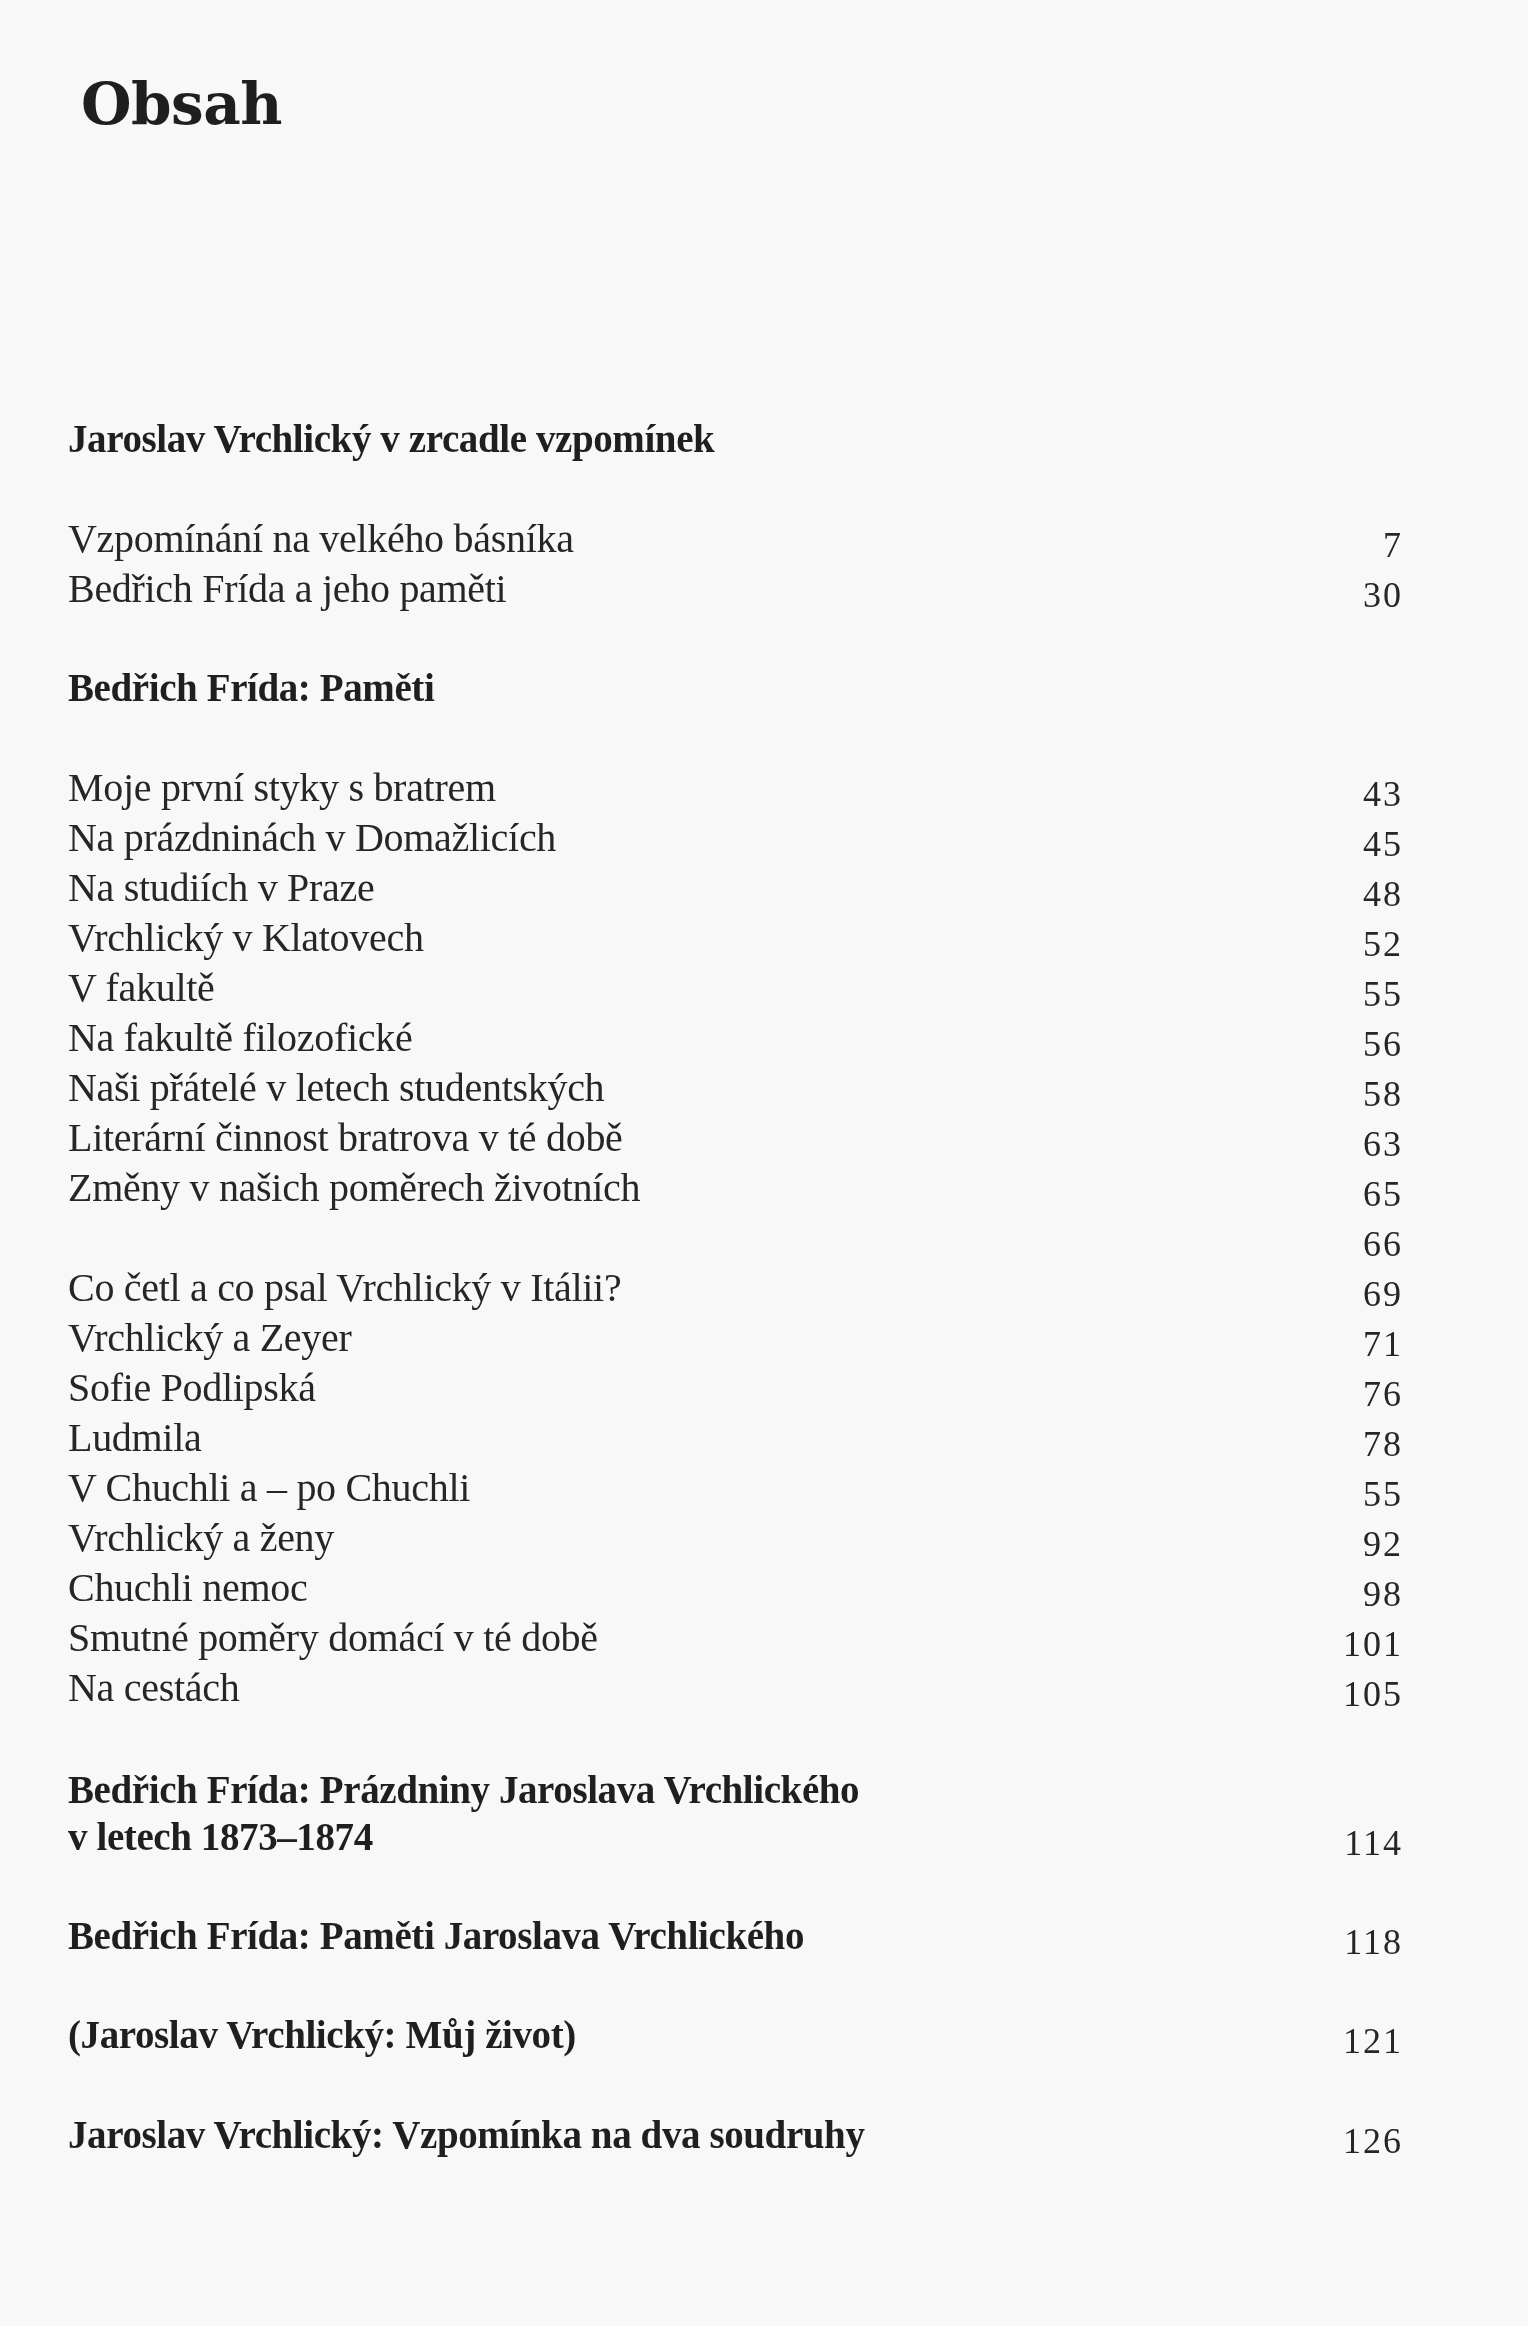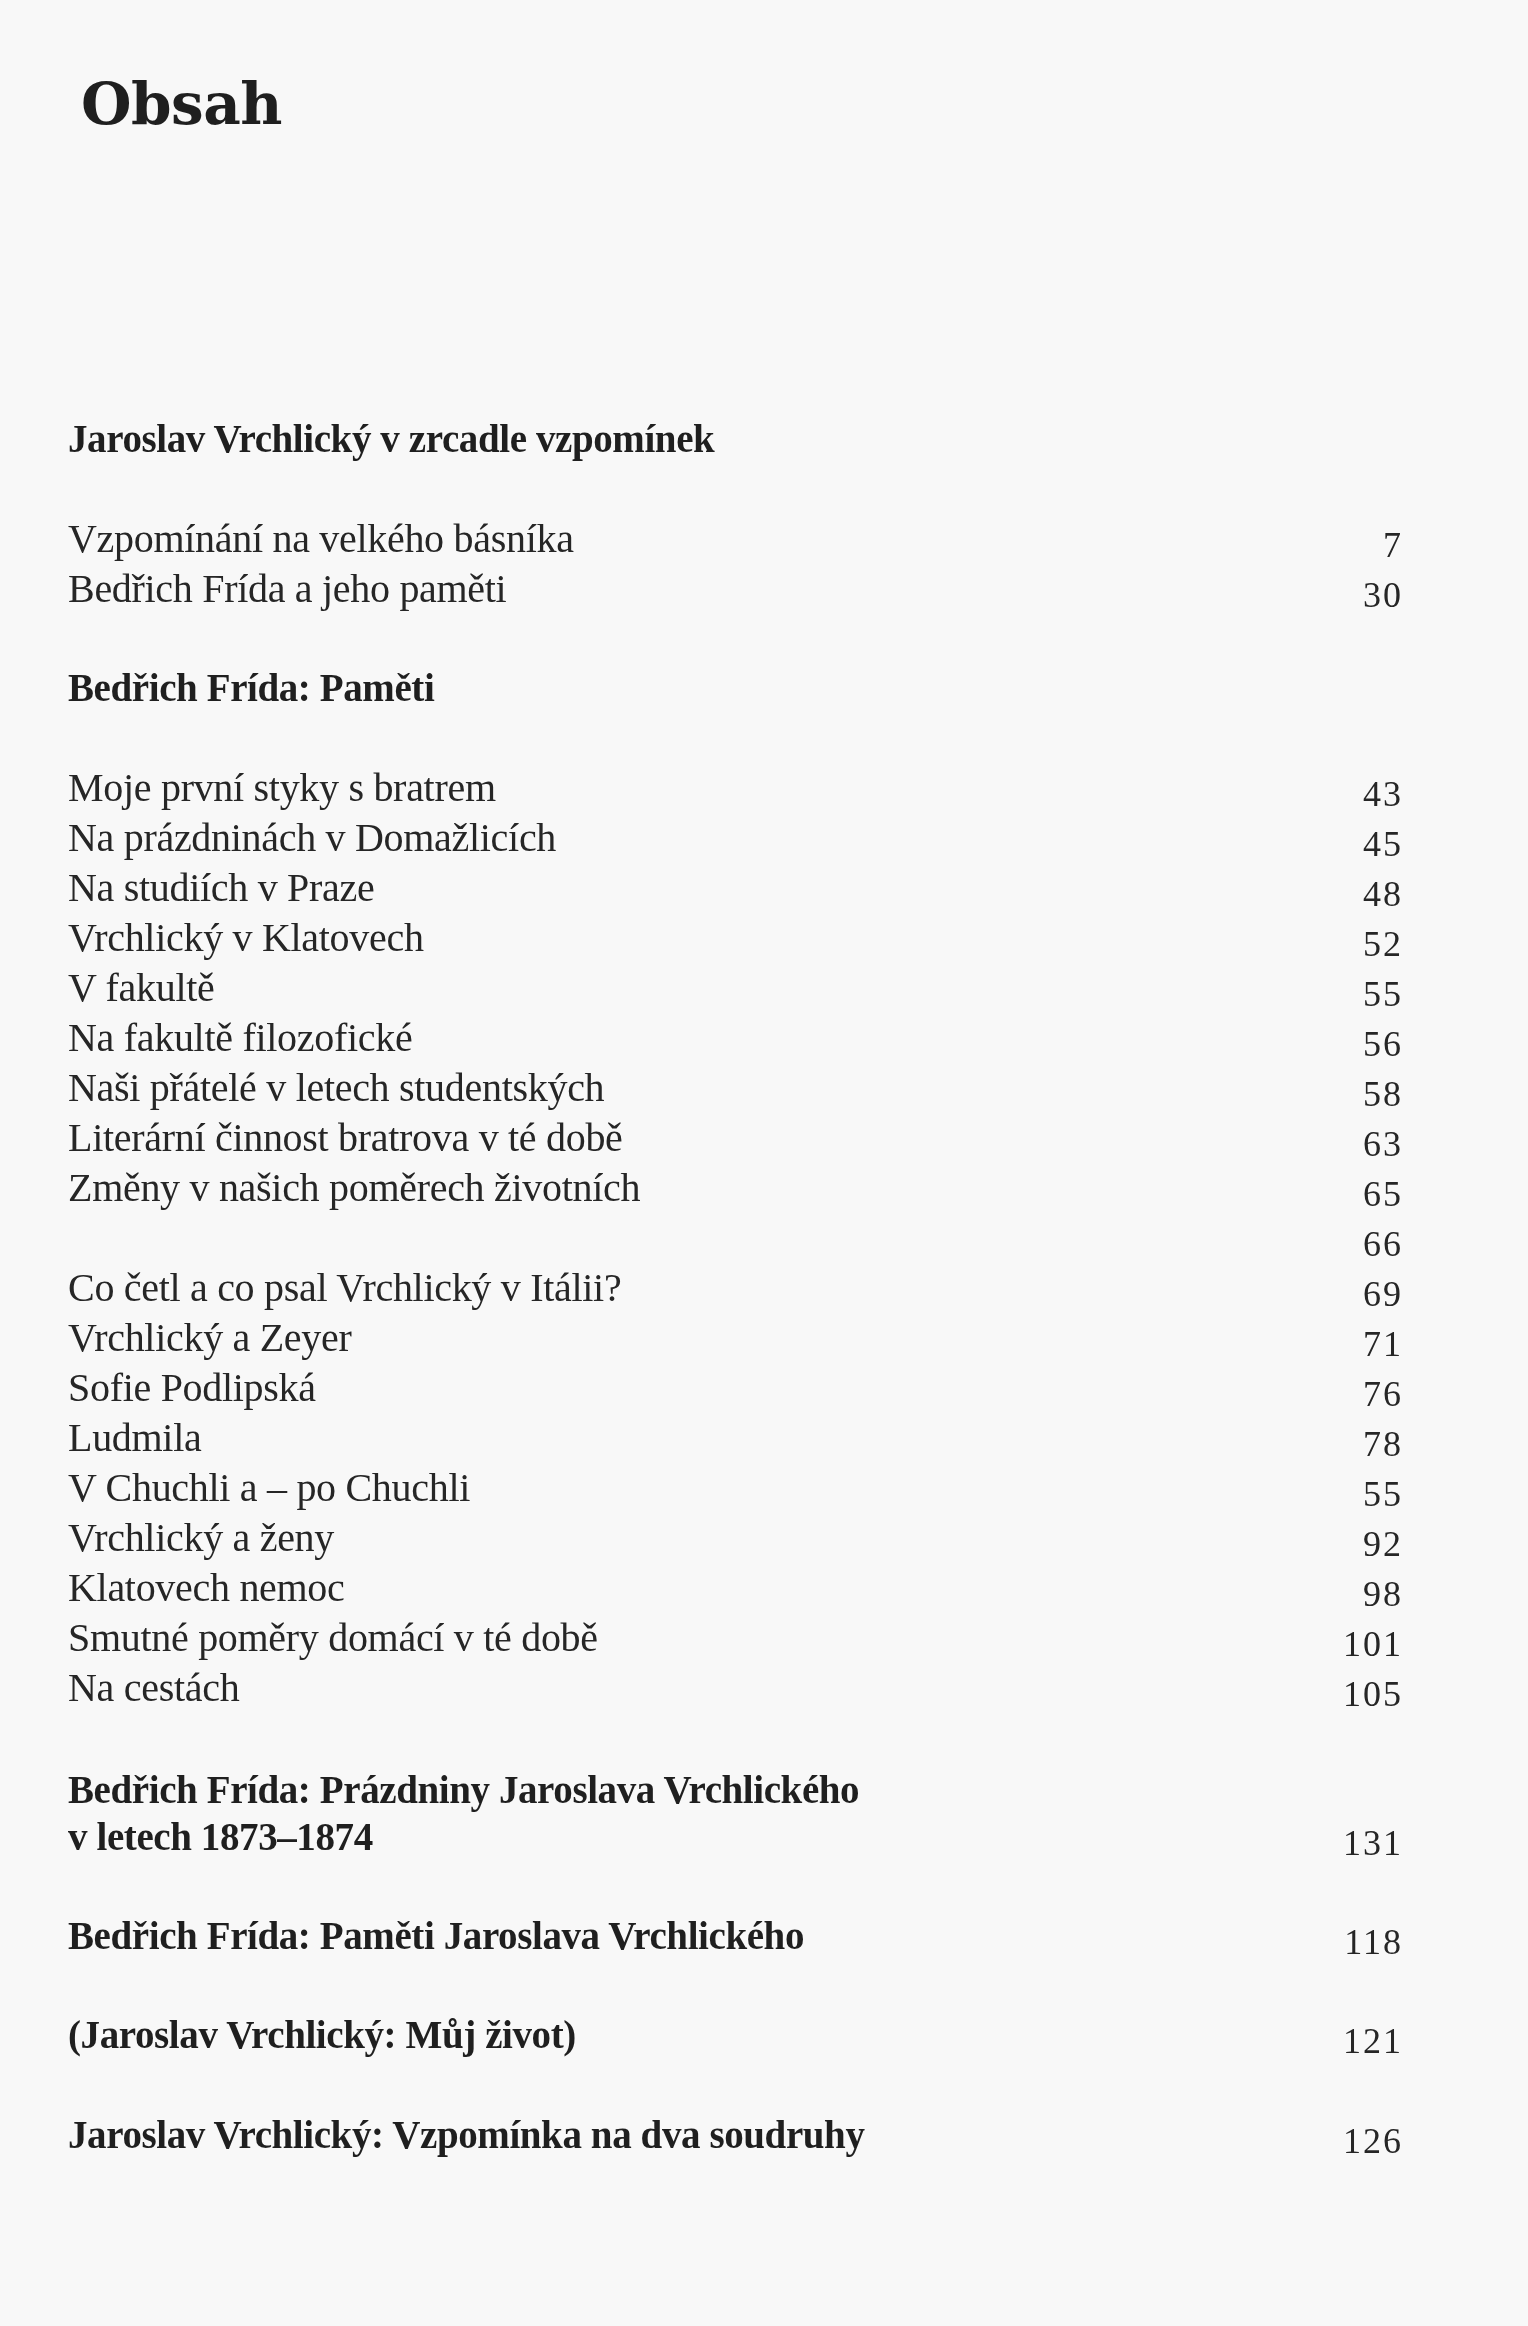--- a/index.html
+++ b/index.html
@@ -148,38 +148,38 @@
   </div>
   <div class="row" style="top:1463px">
     <span class="label">V Chuchli a – po Chuchli</span>
     <span class="page">55</span>
   </div>
   <div class="row" style="top:1513px">
     <span class="label">Vrchlický a ženy</span>
     <span class="page">92</span>
   </div>
   <div class="row" style="top:1563px">
-    <span class="label">Klatovech nemoc</span>
+    <span class="label">Chuchli nemoc</span>
     <span class="page">98</span>
   </div>
   <div class="row" style="top:1613px">
     <span class="label">Smutné poměry domácí v té době</span>
     <span class="page">101</span>
   </div>
   <div class="row" style="top:1663px">
     <span class="label">Na cestách</span>
     <span class="page">105</span>
   </div>
 
   <div class="row heading" style="top:1765px">
     <span class="label">Bedřich Frída: Prázdniny Jaroslava Vrchlického</span>
   </div>
   <div class="row heading" style="top:1812px">
     <span class="label">v letech 1873–1874</span>
-    <span class="page">131</span>
+    <span class="page">114</span>
   </div>
 
   <div class="row heading" style="top:1911px">
     <span class="label">Bedřich Frída: Paměti Jaroslava Vrchlického</span>
     <span class="page">118</span>
   </div>
 
   <div class="row heading" style="top:2010px">
     <span class="label">(Jaroslav Vrchlický: Můj život)</span>
     <span class="page">121</span>

